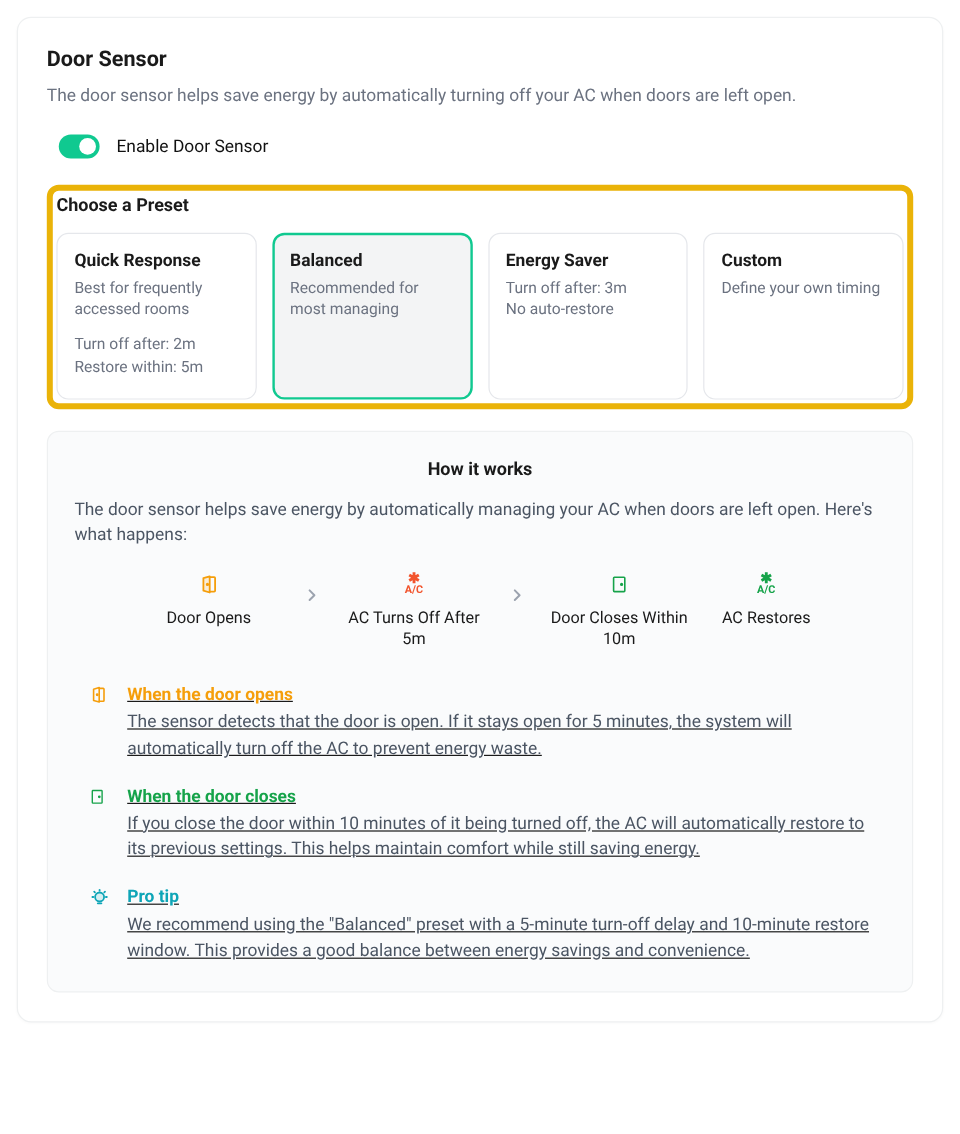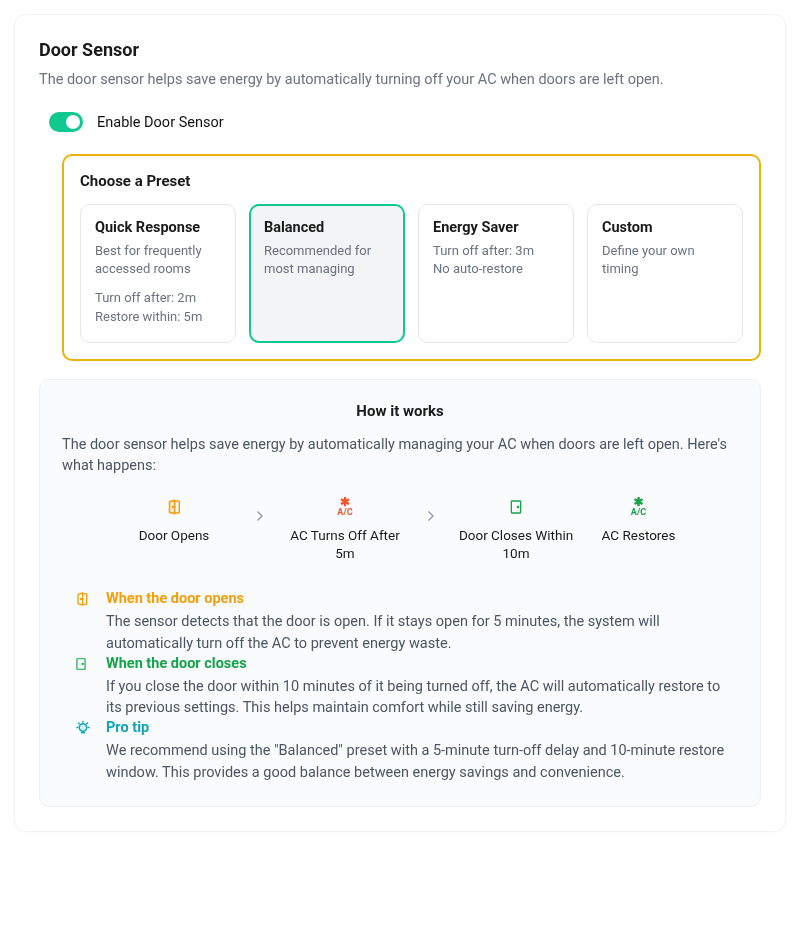--- a/index.html
+++ b/index.html
@@ -52,25 +52,24 @@
     border-radius: 50%;
     top: 3px;
     right: 3px;
   }
   .toggle-label {
     font-size: 14.5px;
     color: #111;
   }
 
   .panel {
-    border: 2px solid #eab308;
+    border: 5px solid #eab308;
     border-radius: 10px;
-    padding: 16px;
-    background: #fff;
-    margin-left: 23px;
+    padding: 3px;
+    background: #fff;
   }
   .panel-title {
     font-size: 15px;
     font-weight: 700;
     margin-bottom: 14px;
   }
   .preset-grid {
     display: grid;
     grid-template-columns: repeat(4, 1fr);
     gap: 13px;
@@ -148,21 +147,21 @@
     font-size: 13.5px;
     color: #1a1a1a;
     line-height: 1.35;
   }
   .chev {
     margin-top: 12px;
     color: #9ca3af;
   }
   .chev svg { display:block; }
 
-  .tips { display: flex; flex-direction: column; padding-left: 12px; }
+  .tips { display: flex; flex-direction: column; gap: 20px; padding-left: 12px; text-decoration: underline; }
   .tip { display: flex; gap: 14px; }
   .tip .ticon { flex: 0 0 18px; margin-top: 1px; }
   .tip .tcontent { flex: 1; }
   .tip .thead {
     font-size: 14.5px;
     font-weight: 700;
     margin-bottom: 4px;
   }
   .tip .tbody {
     font-size: 14.5px;

